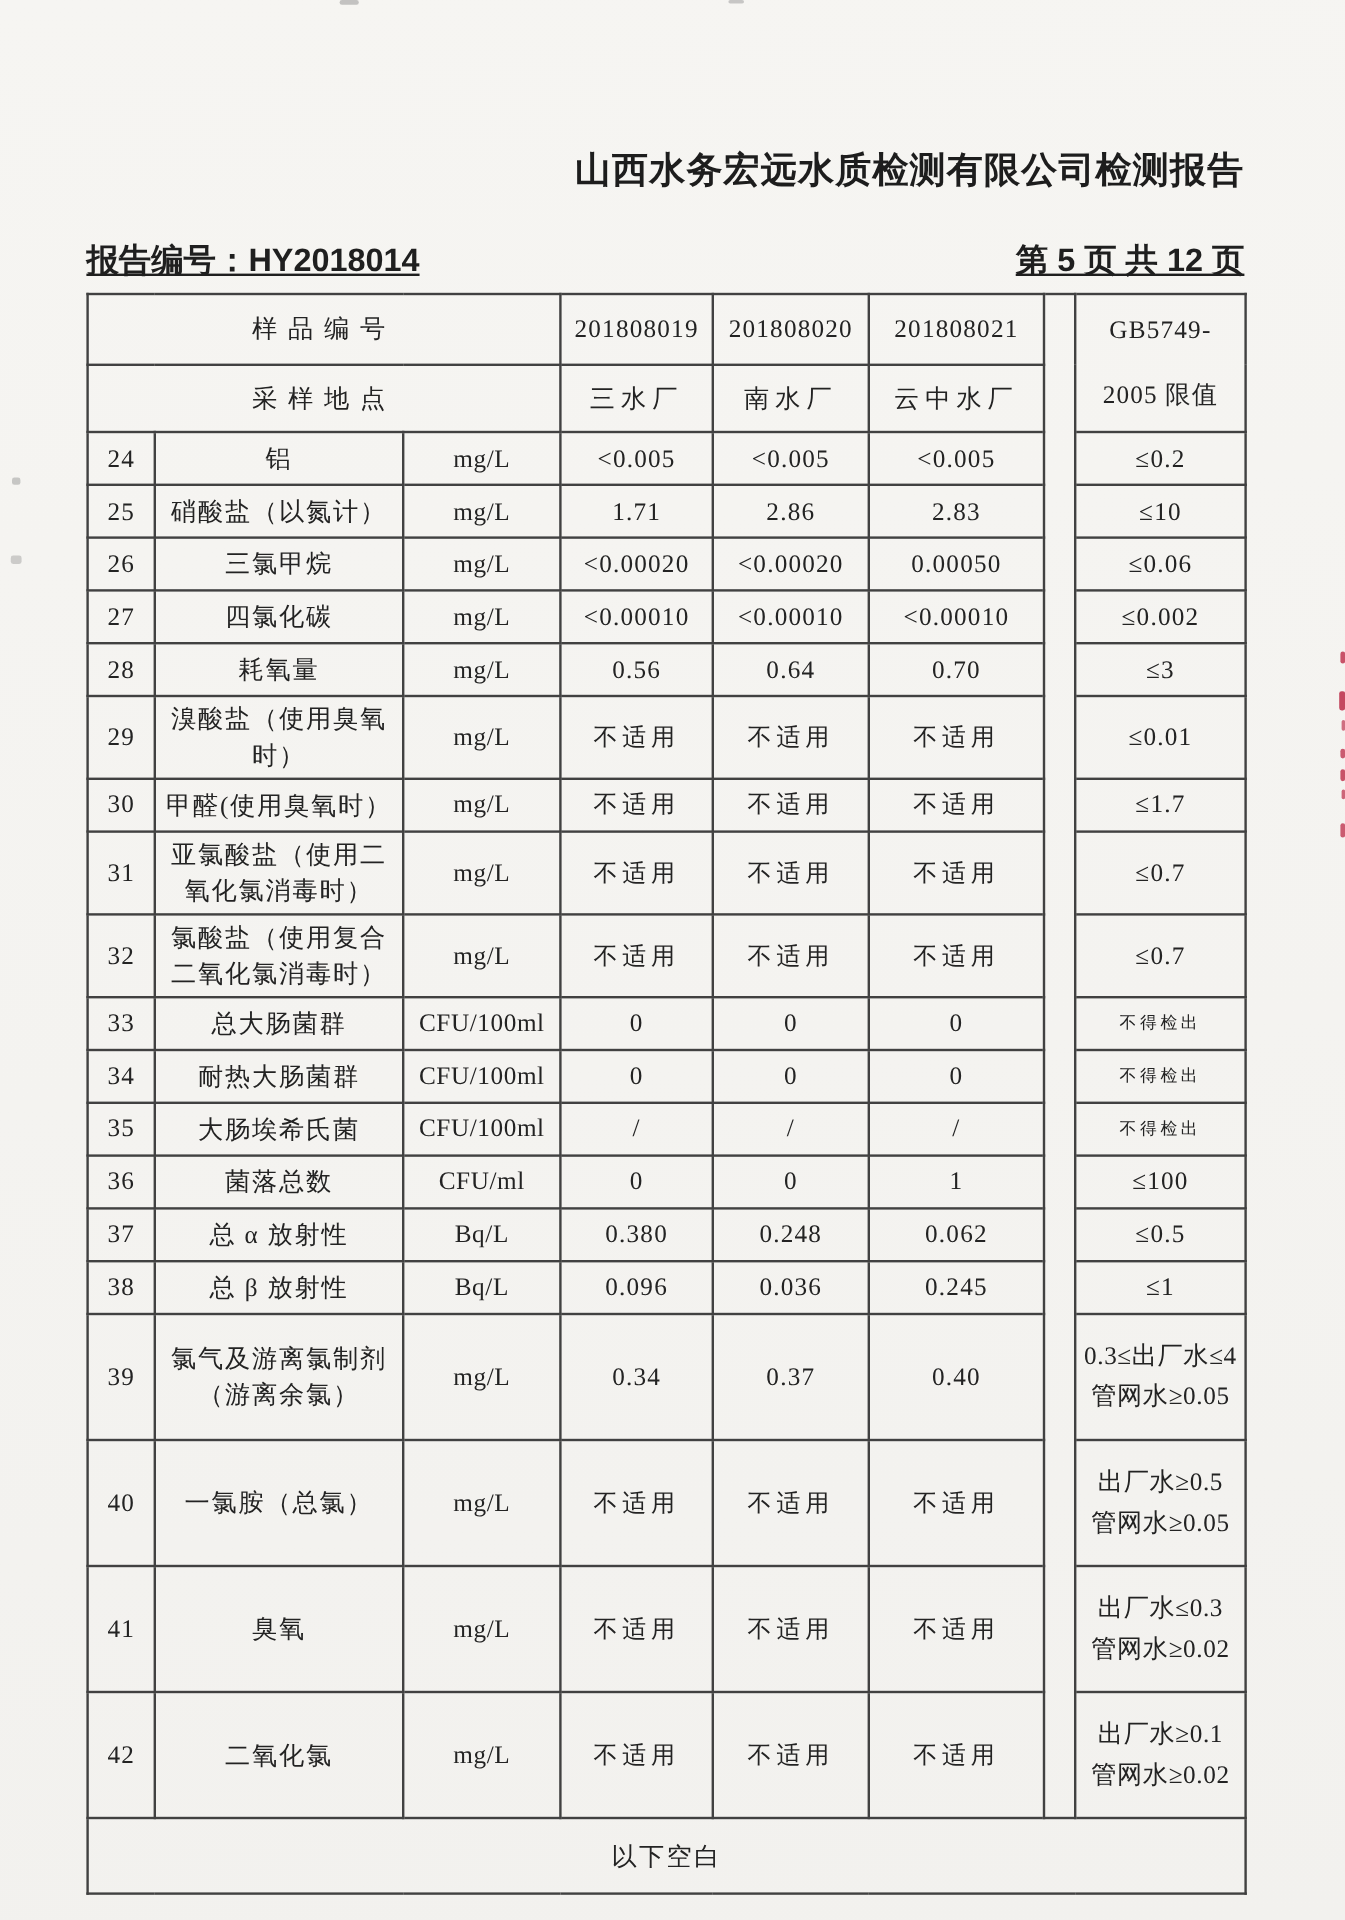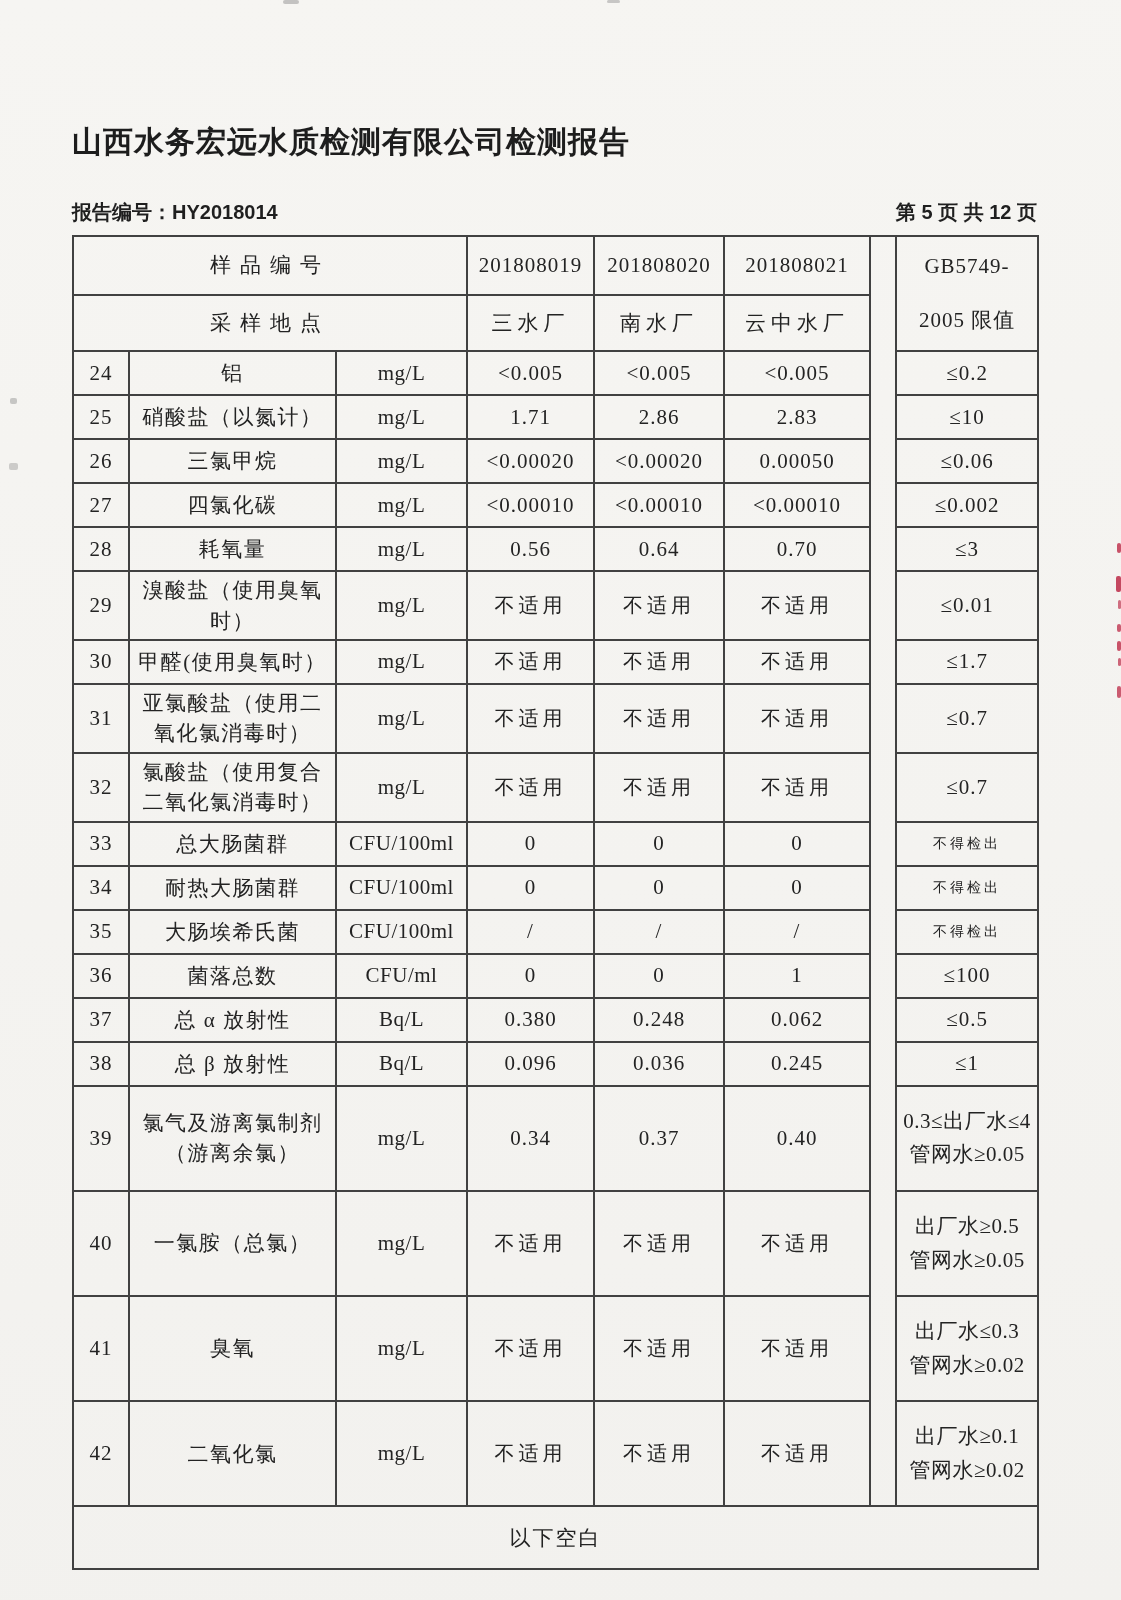--- a/index.html
+++ b/index.html
@@ -15,34 +15,35 @@
     box-sizing: border-box;
     background: linear-gradient(176deg, #f6f5f2 0%, #f4f3f0 55%, #f2f1ee 100%);
     padding: 122px 84px 0 72px;
     overflow: hidden;
   }
   .doc-title {
     margin: 0 0 36px 0;
     font-family: Liberation Mono, monospace;
     font-size: 30px;
     font-weight: bold;
-    text-align: left;
+    text-align: right;
     letter-spacing: 1px;
     color: #1d1d1d;
   }
   .meta-row {
     display: flex;
     justify-content: space-between;
     align-items: center;
     width: 965px;
     margin: 0 0 9px 0;
     font-family: "Liberation Sans", "DejaVu Sans", sans-serif;
-    font-size: 20px;
+    font-size: 27px;
     font-weight: bold;
     color: #1f1f1f;
+    text-decoration: underline;
   }
   table.report {
     border-collapse: collapse;
     table-layout: fixed;
     width: 965px;
   }
   table.report td {
     border: 2px solid #414141;
     vertical-align: middle;
     text-align: center;

